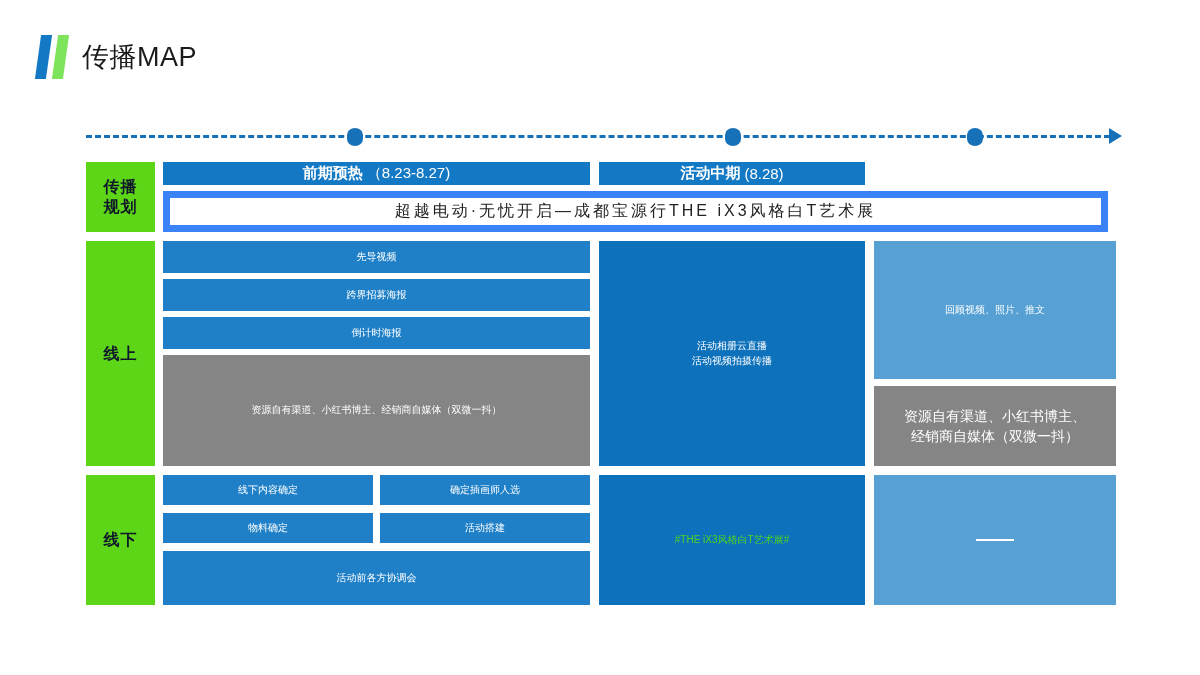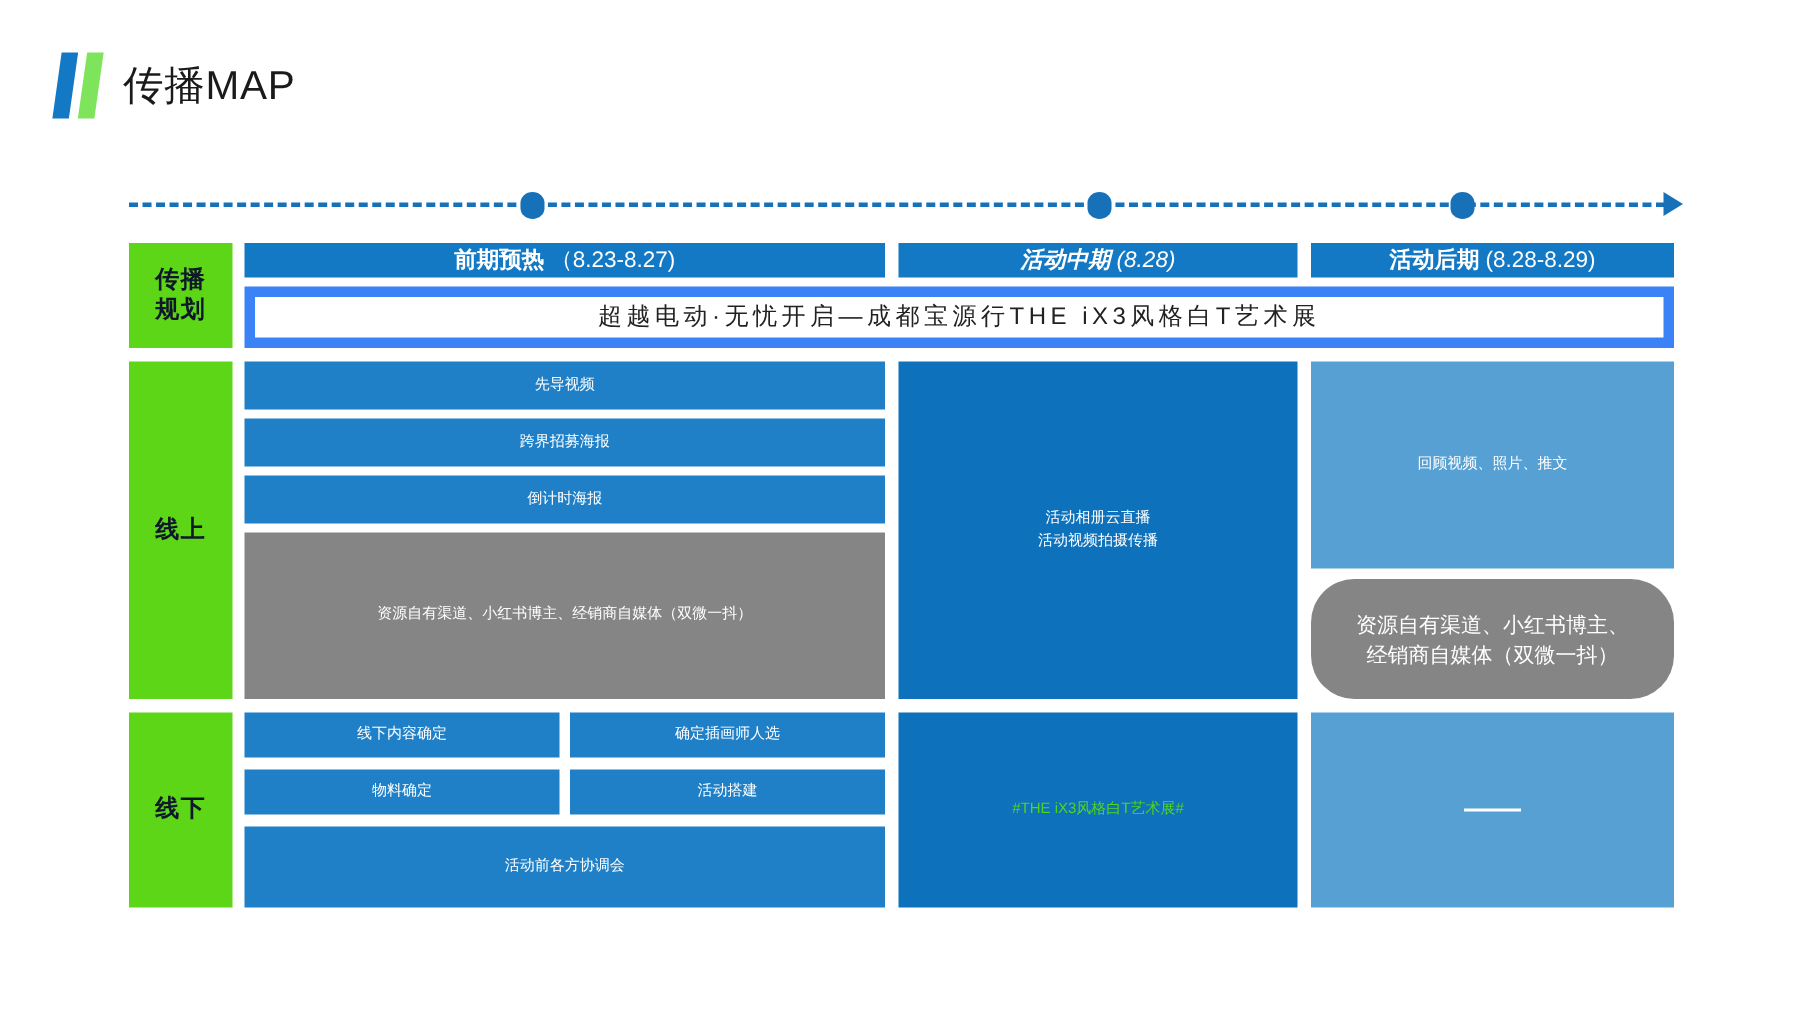--- a/index.html
+++ b/index.html
@@ -176,21 +176,21 @@
   .tile.green-text { color: #52d41e; }
 
   #band-online { height: 225px; }
   #band-online .col-early .tile { margin-bottom: 6px; }
   #band-online .col-early .tile.r1,
   #band-online .col-early .tile.r2,
   #band-online .col-early .tile.r3 { height: 32px; flex: 0 0 32px; }
   #band-online .col-early .tile.r4 { flex: 1 1 auto; margin-bottom: 0; }
   #band-online .col-mid .tile { flex: 1 1 auto; }
   #band-online .col-late .tile.top { flex: 0 0 138px; margin-bottom: 7px; }
-  #band-online .col-late .tile.bottom { flex: 1 1 auto; font-size: 14px; border-radius: 29px; }
+  #band-online .col-late .tile.bottom { flex: 1 1 auto; font-size: 14px; }
 
   #band-offline { height: 130px; }
   #band-offline .col-early .srow {
     display: flex;
     flex: 0 0 30px;
     margin-bottom: 8px;
   }
   #band-offline .col-early .srow .tile { flex: 1 1 0; }
   #band-offline .col-early .srow .tile:first-child { margin-right: 7px; }
   #band-offline .col-early .tile.wide { flex: 1 1 auto; margin-bottom: 0; }
@@ -229,29 +229,25 @@
       <span>传播</span>
       <span>规划</span>
     </div>
     <div class="band-body">
       <div id="plan-header-row">
         <div class="phase-header" style="flex:0 0 427px;">
           <span class="ph-name">前期预热</span>
           <span class="ph-date">（8.23-8.27)</span>
         </div>
         <div class="col-gap"></div>
-        <div class="phase-header" style="flex:0 0 266px;font-style:italic;">
+        <div class="phase-header" style="flex:0 0 266px;">
           <span class="ph-name">活动中期</span>
           <span class="ph-date">(8.28)</span>
         </div>
         <div class="col-gap"></div>
-        <div class="phase-header" style="flex:0 0 242px;">
-          <span class="ph-name">活动后期</span>
-          <span class="ph-date">(8.28-8.29)</span>
-        </div>
       </div>
       <div id="slogan-bar">超越电动·无忧开启—成都宝源行THE iX3风格白T艺术展</div>
     </div>
   </div>
 
   <div class="band" id="band-online">
     <div class="row-label">
       <span>线上</span>
     </div>
     <div class="band-body">

